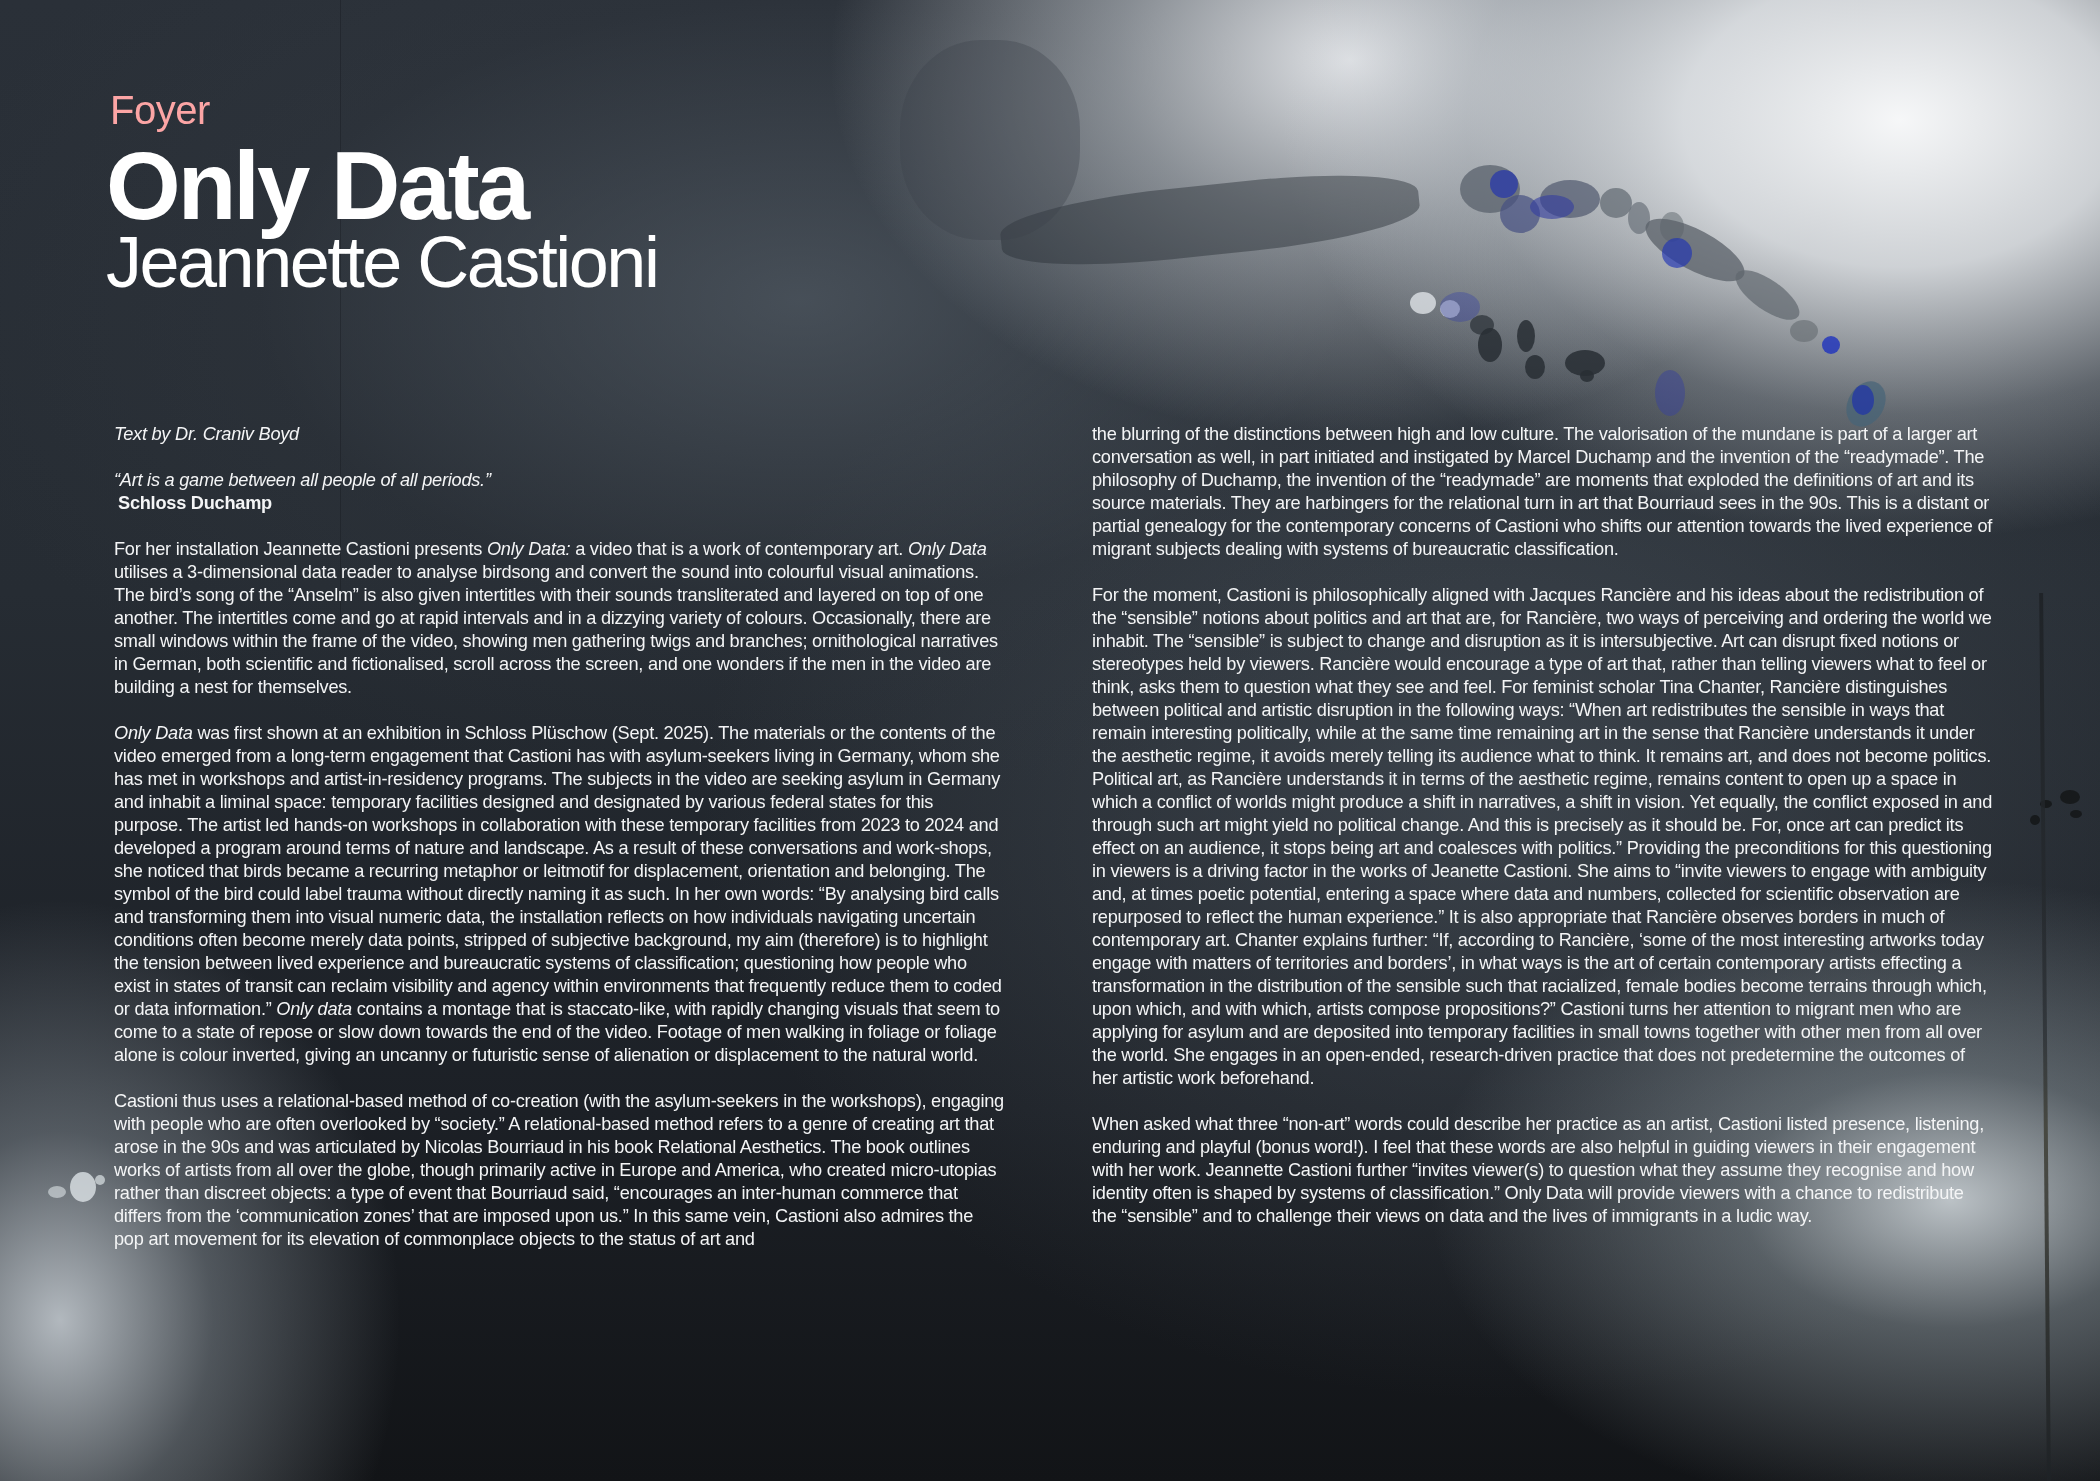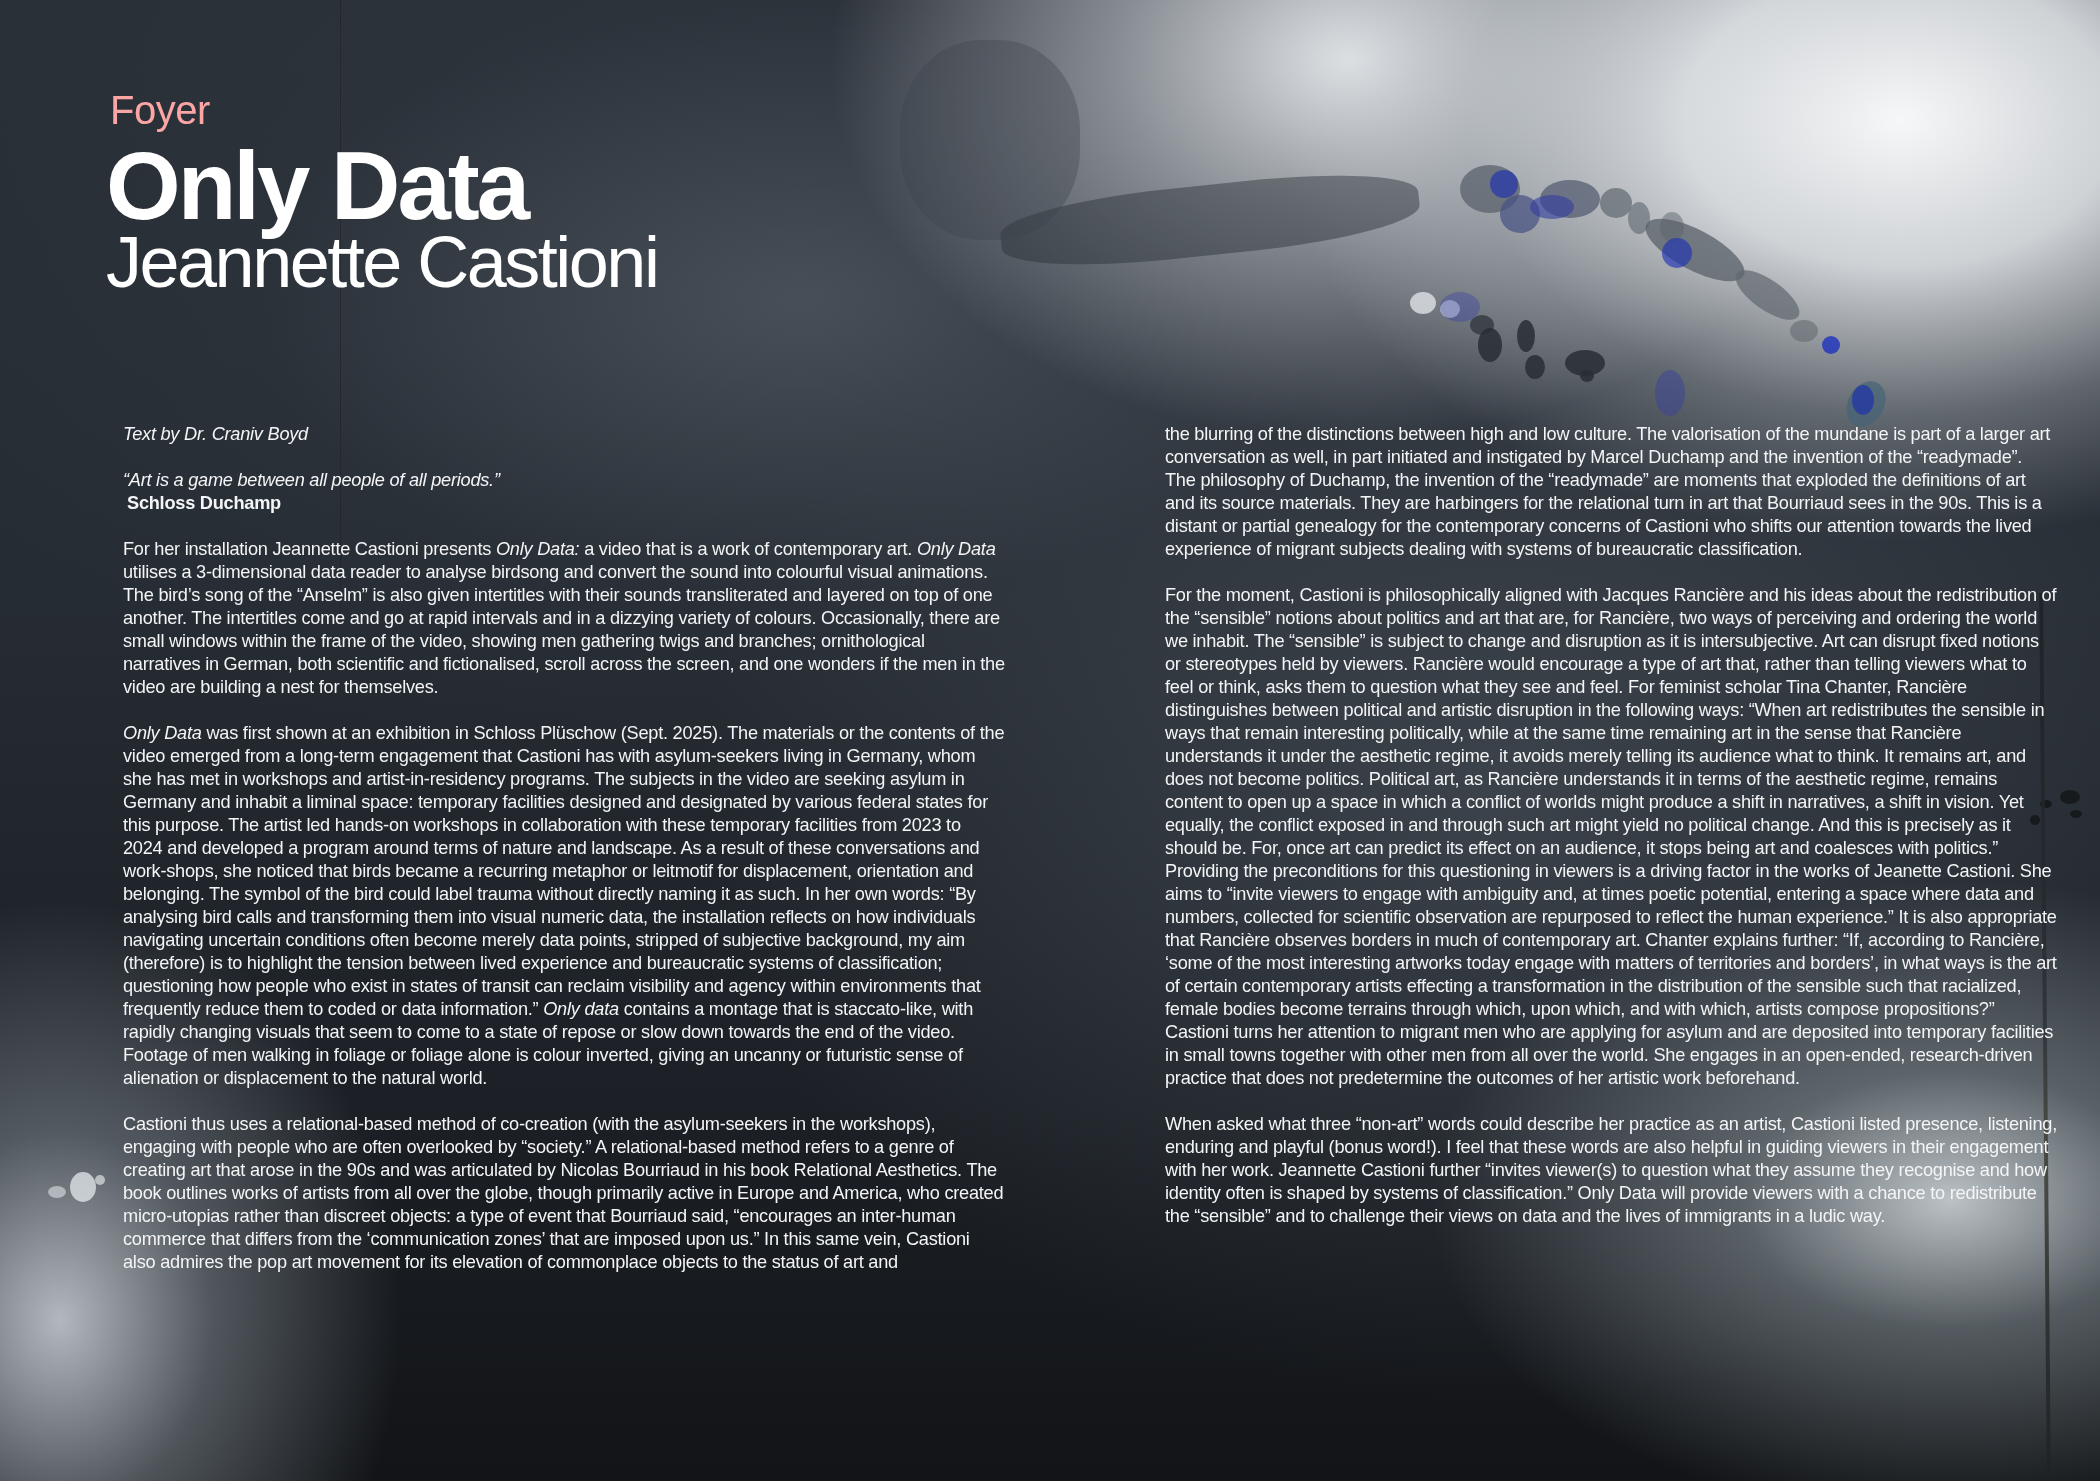--- a/index.html
+++ b/index.html
@@ -77,25 +77,25 @@
       font-size: 18.2px;
       line-height: 23px;
       color: #f4f5f6;
       letter-spacing: -0.25px;
     }
     .col-left {
       left: 110px;
       width: 895px;
     }
     .col-right {
-      left: 1152px;
+      left: 1088px;
       width: 905px;
     }
     .col p {
-      margin: 0 0 23px 13px;
+      margin: 0 0 23px 4px;
     }
     .byline {
       font-style: italic;
     }
     .quote {
       font-style: italic;
     }
     .quote-author {
       font-weight: 700;
       display: block;

